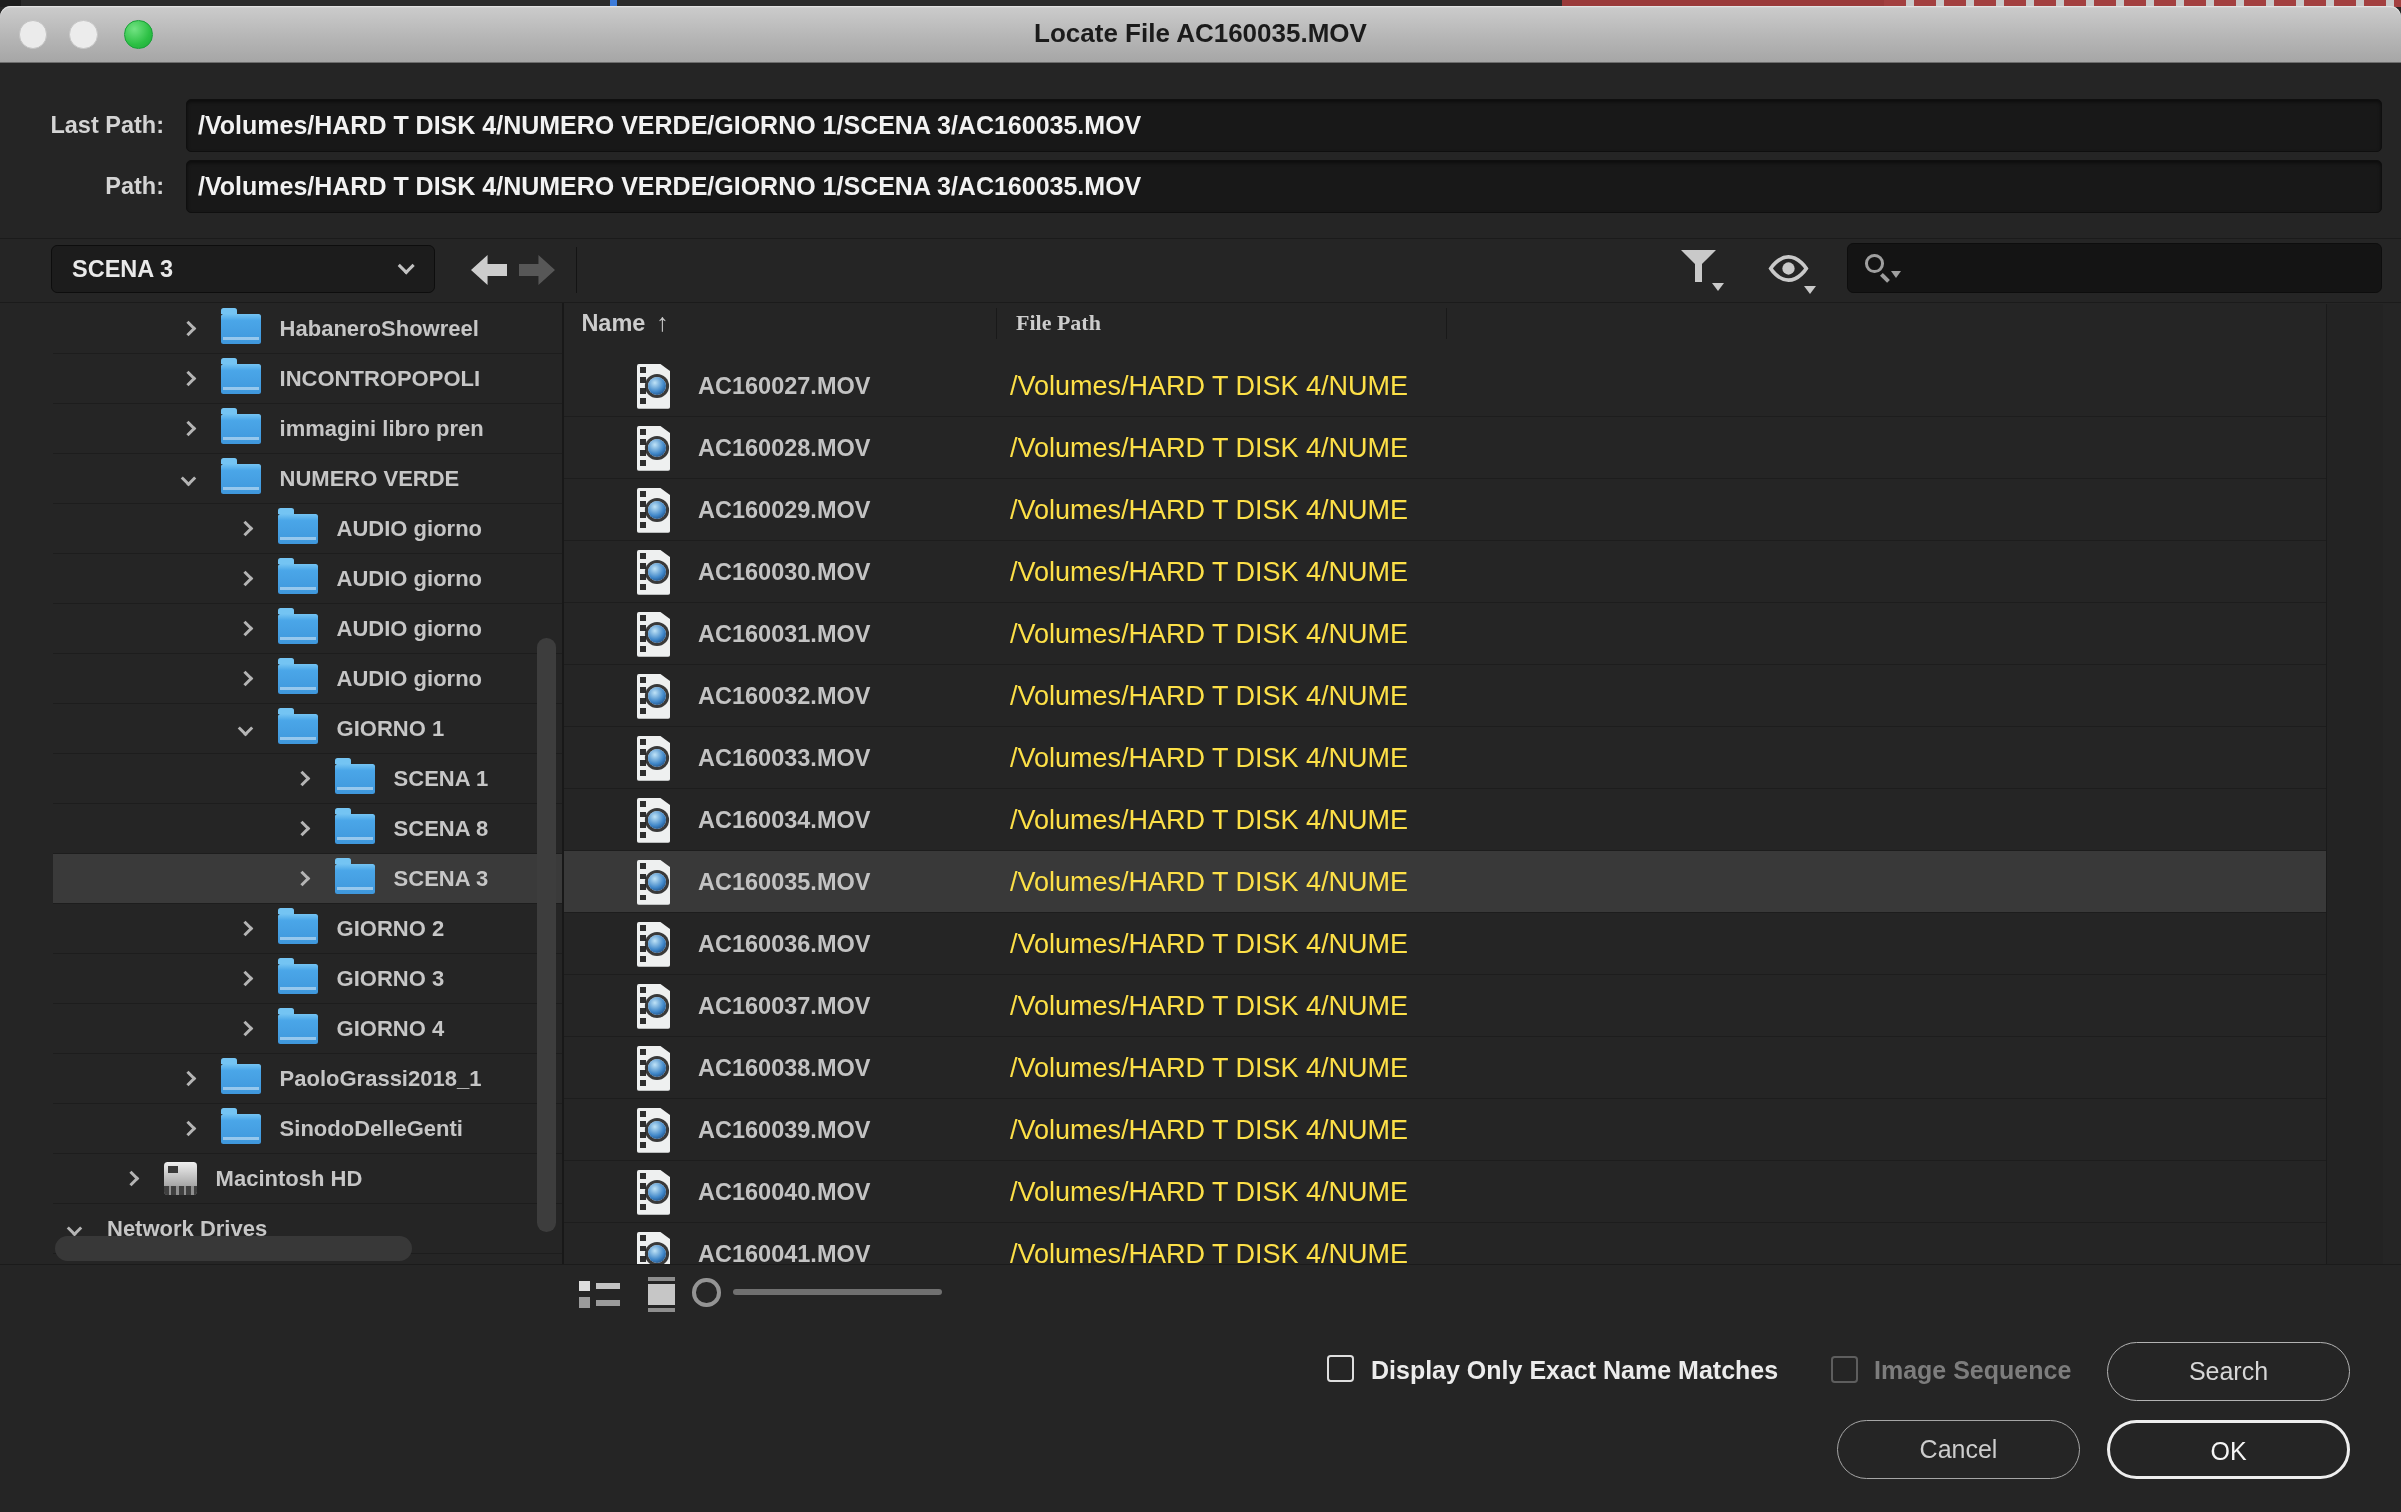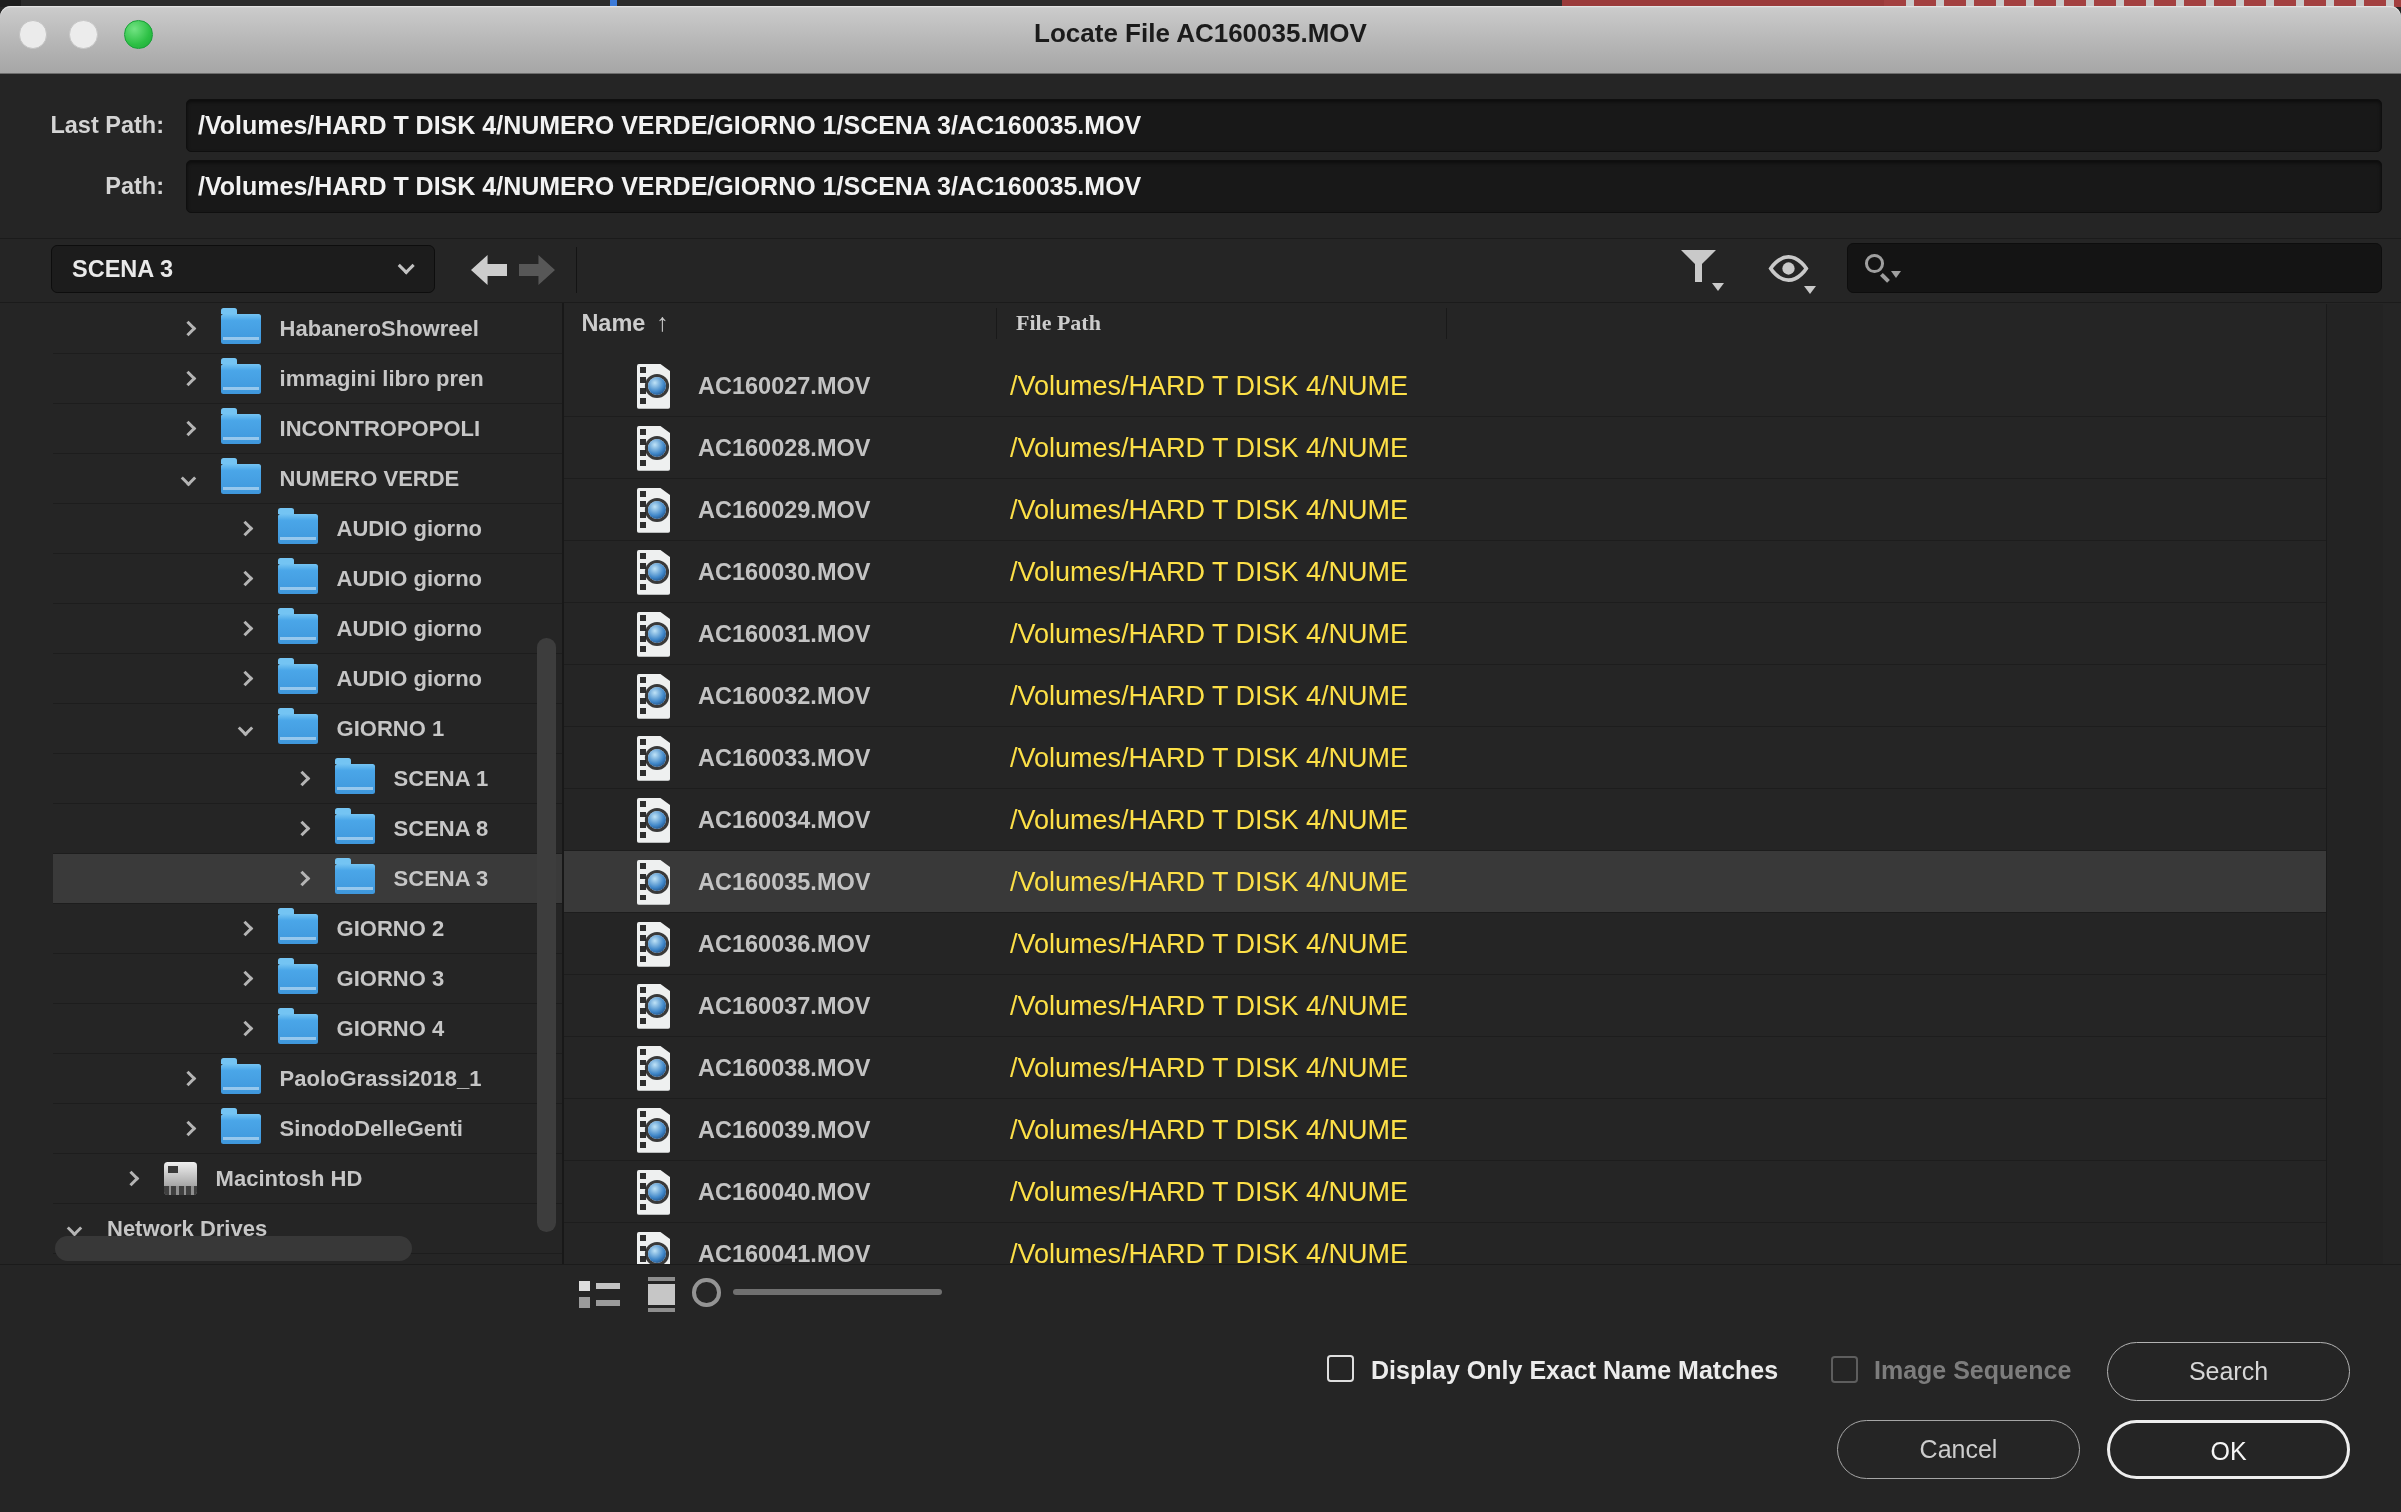--- a/index.html
+++ b/index.html
@@ -8,21 +8,21 @@
 
   
   .backdrop{position:absolute;left:0;top:0;width:2401px;height:7.4px;background:#2c2c2c;}
   .backdrop .edge-dark{position:absolute;left:0;top:0;width:21px;height:7.4px;background:#1d1d1d;}
   .backdrop .blue-tick{position:absolute;left:610px;top:0;width:7.4px;height:7.4px;background:#3c7bd9;}
   .backdrop .red-solid{position:absolute;left:1562px;top:0;width:322px;height:7.4px;background:#9a3a3a;}
   .backdrop .red-dashes{position:absolute;left:1884px;top:0;right:0;height:7.4px;
     background:repeating-linear-gradient(90deg,#a34040 0 22px,#c9c9c9 22px 30px);}
 
   
-  .titlebar{position:absolute;left:0;top:6.2px;width:2401px;height:68px;
+  .titlebar{position:absolute;left:0;top:6.2px;width:2401px;height:57px;
     background:linear-gradient(180deg,#cccccc 0%,#b6b6b6 55%,#a6a6a6 100%);
     border-radius:11px 11px 0 0;border-bottom:1.9px solid #6d6d6d;
     box-shadow:inset 0 1.2px 0 #e2e2e2;padding-left:31px;}
   .traffic{position:absolute;top:14.3px;width:28.5px;height:28.5px;border-radius:50%;}
   .t-close{left:18.6px;background:#ebebeb;border:1.2px solid #c3c3c3;}
   .t-min{left:69px;background:#ececec;border:1.2px solid #c6c6c6;}
   .t-zoom{left:124px;background:radial-gradient(circle at 35% 30%,#72e383,#2cc044 60%,#1da637);border:1.2px solid #18a138;}
   .title-text{position:absolute;left:0;right:0;top:0;height:55px;line-height:55px;text-align:center;
     font-size:26px;font-weight:600;color:#1b1b1b;}
 
@@ -188,26 +188,26 @@
 
   <div class="tree">
       <div class="tree-row" style="padding-left: 130px;">
     <span class="chev"></span>
     <span class="tree-icon folder"></span>
     <span class="tree-label">HabaneroShowreel</span>
   </div>
       <div class="tree-row" style="padding-left: 130px;">
     <span class="chev"></span>
     <span class="tree-icon folder"></span>
+    <span class="tree-label">INCONTROPOPOLI</span>
+  </div>
+      <div class="tree-row" style="padding-left: 130px;">
+    <span class="chev"></span>
+    <span class="tree-icon folder"></span>
     <span class="tree-label">immagini libro pren</span>
-  </div>
-      <div class="tree-row" style="padding-left: 130px;">
-    <span class="chev"></span>
-    <span class="tree-icon folder"></span>
-    <span class="tree-label">INCONTROPOPOLI</span>
   </div>
       <div class="tree-row" style="padding-left: 130px;">
     <span class="chev down"></span>
     <span class="tree-icon folder"></span>
     <span class="tree-label">NUMERO VERDE</span>
   </div>
       <div class="tree-row" style="padding-left: 187px;">
     <span class="chev"></span>
     <span class="tree-icon folder"></span>
     <span class="tree-label">AUDIO giorno</span>

